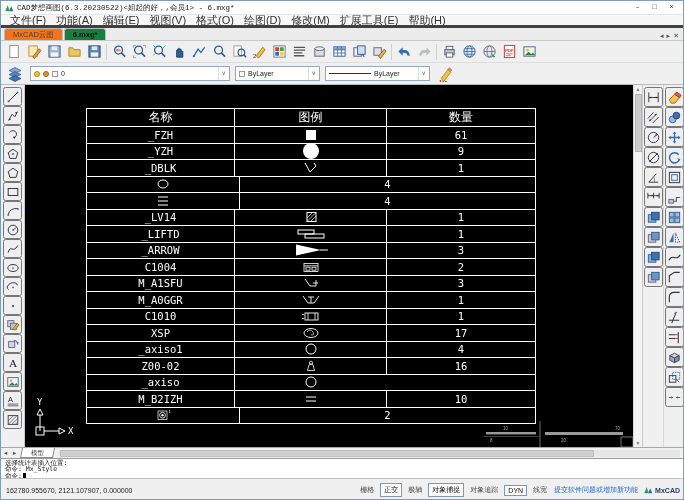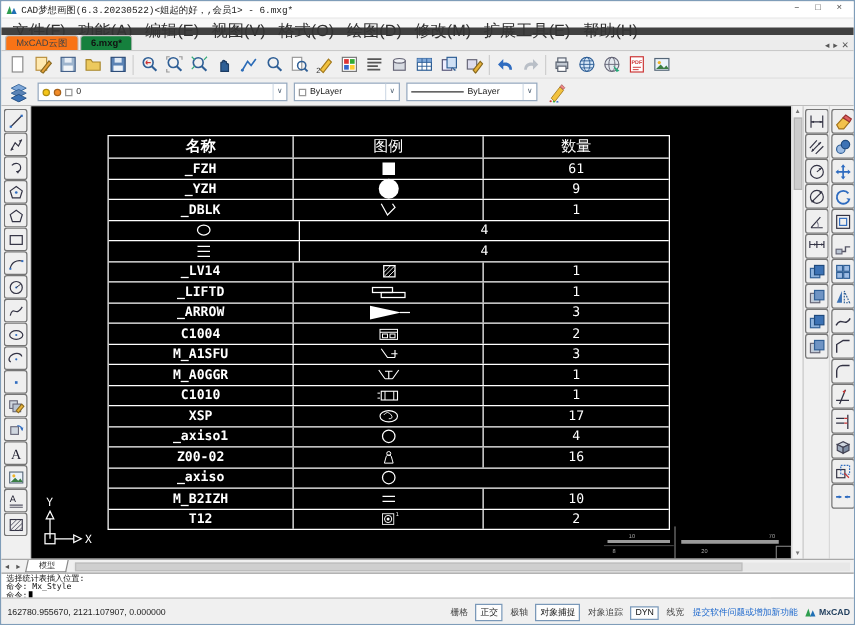--- a/index.html
+++ b/index.html
@@ -6,21 +6,21 @@
   html,body { width:684px; height:500px; background:#d8d8d8; font-family:"Liberation Sans",sans-serif; }
   #app { position:relative; width:684px; height:500px; background:#f0f0f0; border:1px solid #7f9db9; overflow:hidden; }
 
   
   .titlebar { height:14px; background:#ffffff; display:flex; align-items:center; padding:0 3px; font-size:7.5px; color:#222; border-bottom:1px solid #e5e5e5;font-family:Liberation Mono, monospace;}
   .app-icon { width:10px; height:10px; margin-right:3px; flex:0 0 auto;}
   .win-btns { margin-left:auto; display:flex; }
   .win-btn { width:17px; height:13px; font-size:7.5px; text-align:center; line-height:13px; color:#444; }
 
   
-  .menubar { height:13px; background:#f7f7f7; display:flex; padding-left:4px; font-size:13px; color:#333; border-bottom:6px solid #404040;}
+  .menubar { height:13px; background:#f7f7f7; display:flex; align-items:center; padding-left:4px; font-size:11px; color:#333; border-bottom:3px solid #404040;}
   .menu-item { padding:1px 5px; white-space:nowrap;}
 
   
   .tabbar { height:13px; display:flex; align-items:flex-end; background:#ececec; border-bottom:1px solid #c9c9c9; padding-left:3px; font-size:7.5px;}
   .dtab { padding:0 8px; height:12px; line-height:12px; border:1px solid #bbb; border-bottom:none; border-radius:3px 3px 0 0; background:#f97316; color:#444; margin-right:1px; white-space:nowrap;}
   .dtab.active { background:#15803d; font-weight:bold; color:#111;}
   .tab-nav { margin-left:auto; font-size:7px; color:#555; padding-right:4px; display:flex; gap:3px;}
 
   
   .toolbar1 { height:22px; display:flex; align-items:center; padding-left:3px; background:#f0f0f0; border-bottom:1px solid #ddd;}
@@ -45,21 +45,21 @@
   .lefttools { position:absolute; left:0; top:0; width:24px; height:362px; background:#f0f0f0; border-right:1px solid #c9c9c9; display:flex; flex-direction:column; align-items:center; padding-top:2px;}
   .ltbtn { width:19px; height:19px; display:flex; align-items:center; justify-content:center;}
   .ltbtn svg { width:14px; height:14px;}
 
   .canvas { position:absolute; left:24px; top:0; width:608px; height:362px; background:#000; overflow:hidden;}
 
   .cadtable { position:absolute; left:61px; top:23px; width:450px; border:1px solid #fff; color:#fff; font-family:"DejaVu Sans Mono",monospace;}
   .trow { display:flex; height:16.5px; border-top:1px solid #fff; font-size:10.5px;}
   .trow.head { height:17px; border-top:none; font-size:12px;}
   .tcell { display:flex; align-items:center; justify-content:center; border-left:1px solid #fff; overflow:visible;}
-  .tcell:first-child { border-left:none;font-weight:bold;}
+  .tcell:first-child { border-left:none;}
   .c1 { width:147px;} .c2 { width:152px;} .c3 { flex:1;}
   .sym svg { width:40px; height:14px; overflow:visible; display:block;}
 
   .ucs { position:absolute; left:6px; bottom:6px; width:46px; height:46px;}
   .sketch { position:absolute; right:0; bottom:0; width:150px; height:26px;}
 
   .vscroll { position:absolute; left:632px; top:0; width:9px; height:362px; background:#f3f3f3; border-left:1px solid #d5d5d5; font-size:5px; color:#777; text-align:center;}
   .vs-arrow { height:8px; line-height:8px;}
   .vthumb { position:absolute; top:9px; left:1px; width:7px; height:58px; background:#cdcdcd; border:1px solid #b5b5b5;}
 
@@ -620,21 +620,20 @@
           <div class="trow">
             <div class="tcell c1">M_B2IZH</div>
             <div class="tcell c2 sym">
               <svg viewBox="0 0 40 14">
                 <path d="M15 5 H25 M15 9 H25" stroke="#fff" fill="none"></path>
               </svg>
             </div>
             <div class="tcell c3">10</div>
           </div>
           <div class="trow">
-            <div class="tcell c1">T12</div>
             <div class="tcell c2 sym">
               <svg viewBox="0 0 40 14">
                 <rect x="15" y="3" width="9" height="8.5" fill="none" stroke="#fff" stroke-width="0.7"></rect>
                 <circle cx="19.5" cy="7.2" r="2.9" fill="none" stroke="#fff" stroke-width="0.8"></circle>
                 <circle cx="19.5" cy="7.2" r="1.2" fill="#fff"></circle>
                 <text x="25.5" y="5" font-size="4" fill="#fff">1</text>
               </svg>
             </div>
             <div class="tcell c3">2</div>
           </div>

